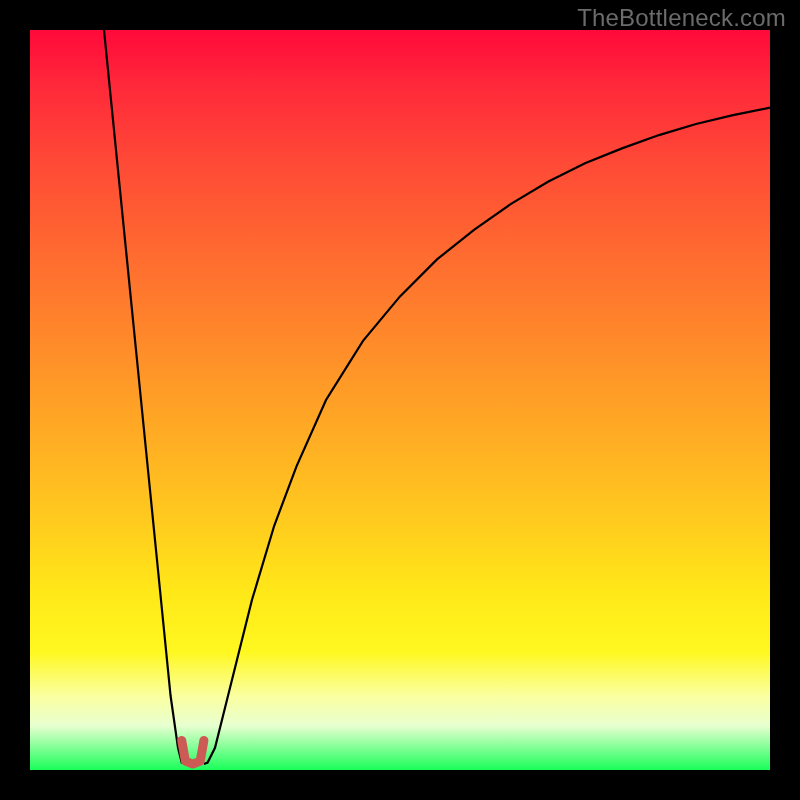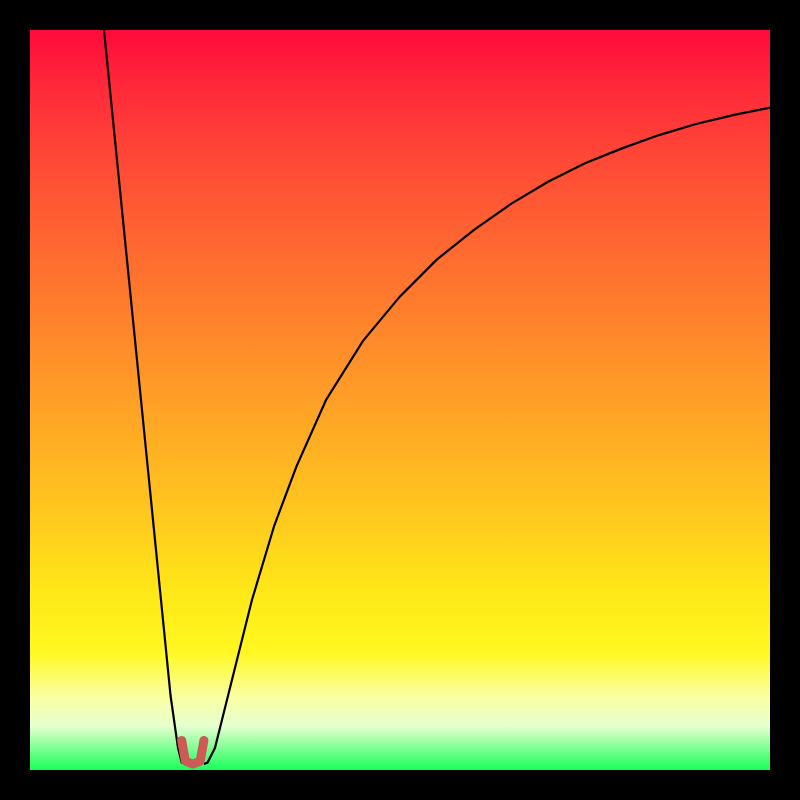--- a/index.html
+++ b/index.html
@@ -58,13 +58,14 @@
 <body>
 
 <div class="frame">
   <div class="plot">
     <svg class="curves" viewBox="0 0 740 740" preserveAspectRatio="none">
       <path d="M74.00 0.00 L81.40 74.00 L88.80 148.00 L96.20 222.00 L103.60 296.00 L111.00 370.00 L118.40 444.00 L125.80 518.00 L133.20 592.00 L140.60 666.00 L148.00 717.80 L151.70 732.60 L159.10 734.08" fill="none" stroke="#000" stroke-width="2.2"></path>
       <path d="M173.90 734.08 L177.60 732.60 L185.00 717.80 L192.40 688.20 L207.20 629.00 L222.00 569.80 L244.20 495.80 L266.40 436.60 L296.00 370.00 L333.00 310.80 L370.00 266.40 L407.00 229.40 L444.00 199.80 L481.00 173.90 L518.00 151.70 L555.00 133.20 L592.00 118.40 L629.00 105.08 L666.00 93.98 L703.00 85.10 L740.00 77.70" fill="none" stroke="#000" stroke-width="2.2"></path>
       <path d="M151.70 710.40 L155.40 731.12 L162.80 734.08 L170.20 731.12 L173.90 710.40" fill="none" stroke="#cc5a55" stroke-width="9" stroke-linecap="round" stroke-linejoin="round"></path>
     </svg>
   </div>
+  <div class="watermark">TheBottleneck.com</div>
 </div>
 
 </body></html>

